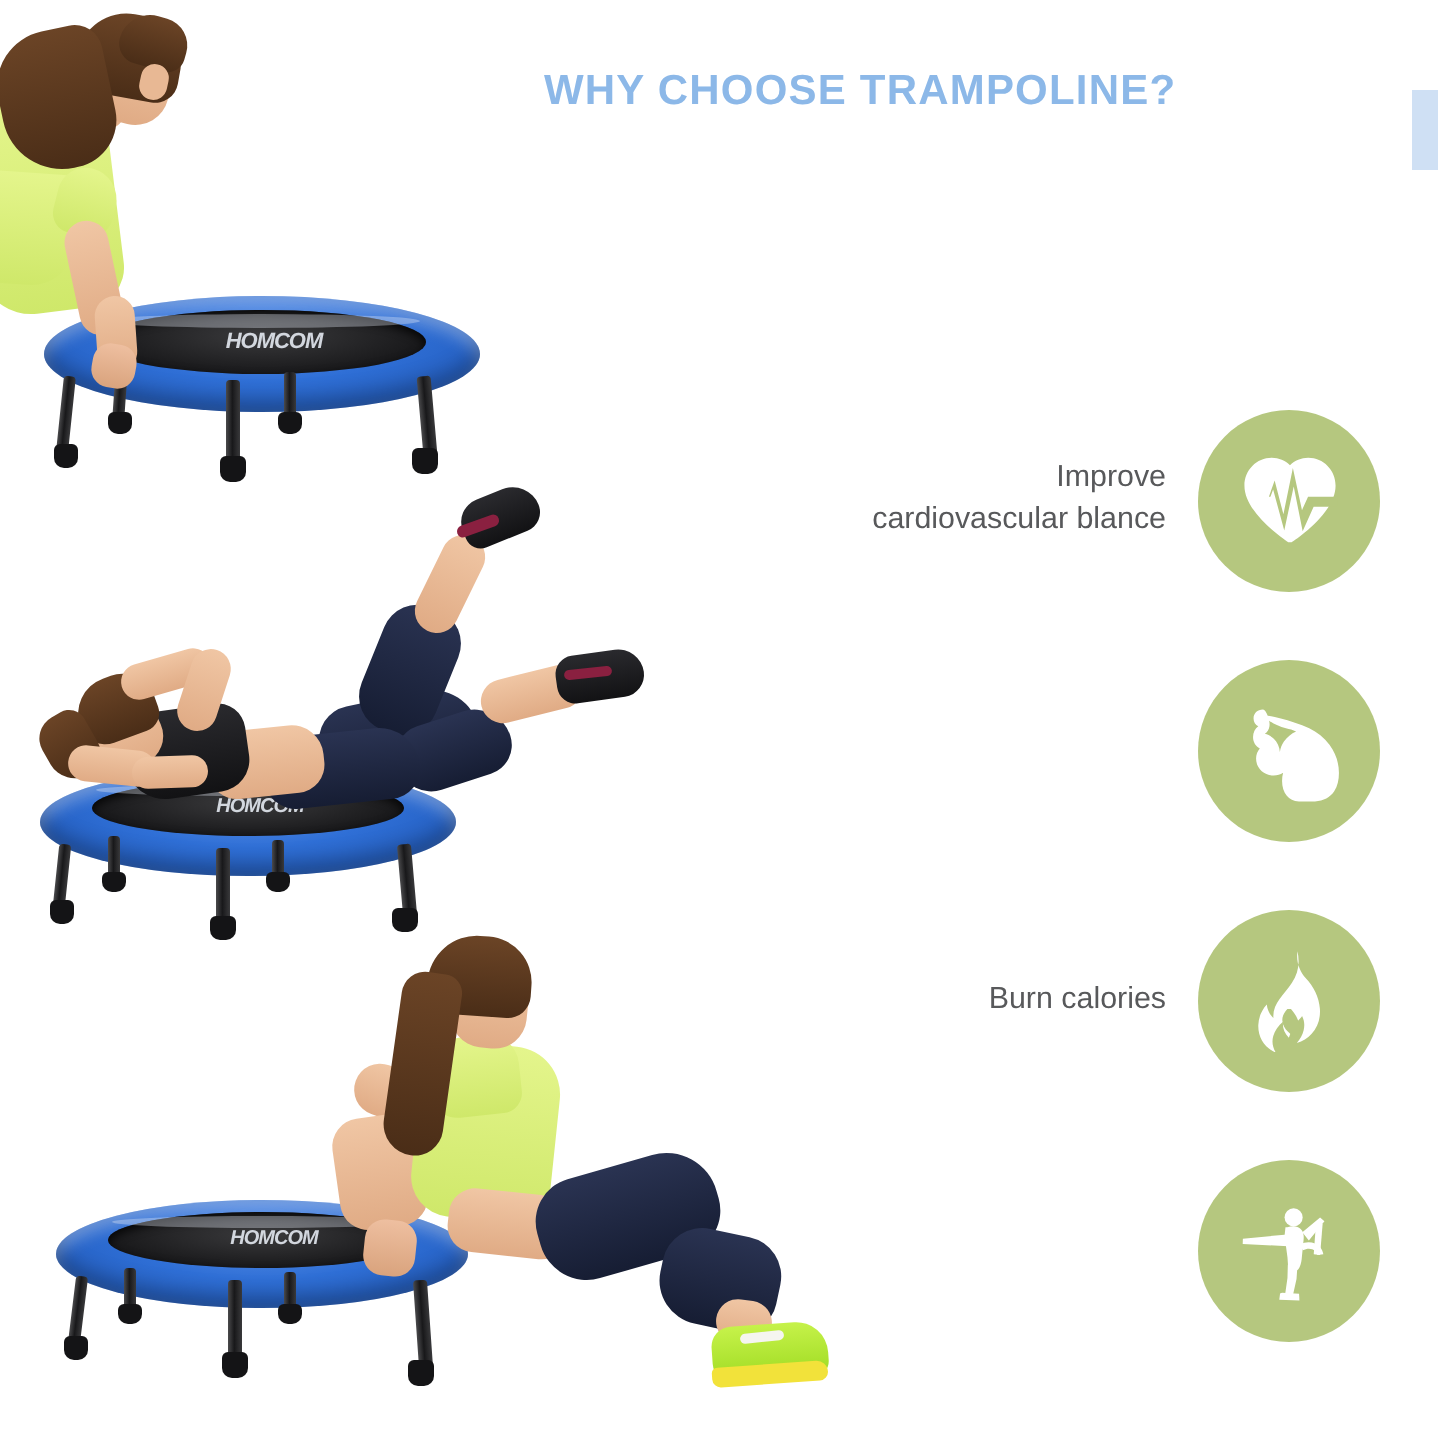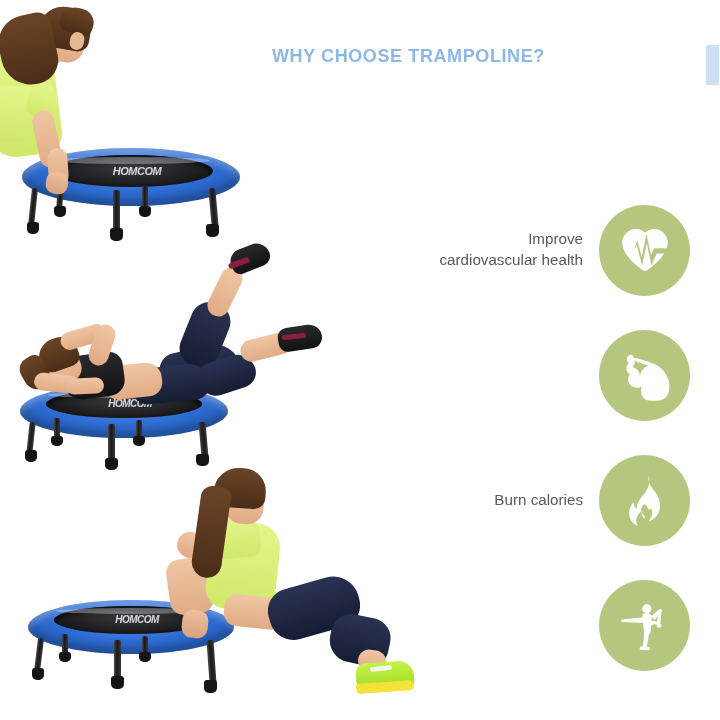--- a/index.html
+++ b/index.html
@@ -9,22 +9,22 @@
     background:#ffffff;
     font-family:"Liberation Sans","DejaVu Sans",sans-serif;
     overflow:hidden;
     position:relative;
   }
   #root{position:relative;width:720px;height:720px;background:#fff;overflow:hidden;}
 
   
   .header{position:absolute;left:0;top:0;width:720px;height:110px;}
   .title{
-    position:absolute;left:272px;top:47px;
-    font-size:18px;font-weight:bold;letter-spacing:0.6px;
+    position:absolute;left:272px;top:35px;
+    font-size:21px;font-weight:bold;letter-spacing:0.6px;
     color:#8CB8E8;white-space:nowrap;line-height:1;
   }
   .title-bar{
     position:absolute;left:706px;top:45px;width:13px;height:40px;
     background:#CFE0F4;
   }
 
   
   .photos{position:absolute;left:0;top:0;width:420px;height:720px;}
   .photo{position:absolute;}
@@ -229,21 +229,21 @@
         <div style="position:absolute;left:356px;top:232px;width:58px;height:10px;border-radius:4px 8px 6px 6px;background:#f2e23a;transform:rotate(-4deg);"></div>
         <div style="position:absolute;left:370px;top:216px;width:22px;height:5px;border-radius:3px;background:#f5f5f0;transform:rotate(-6deg);"></div>
       </div>
     </div>
   </div>
 
   <div class="benefits">
 
     <div class="benefit" style="top:202px;">
       <div class="b-label">Improve
-cardiovascular health</div>
+cardiovascular blance</div>
       <div class="b-circle">
         <span>
           <svg width="54" height="54" viewBox="0 0 64 64" aria-hidden="true">
             <path fill="#ffffff" d="M32 57S6 40.5 6 23.5C6 14.4 13.2 7 22.2 7c4.2 0 8 1.7 10.8 4.4C35.8 8.7 39.6 7 43.8 7 52.8 7 60 14.4 60 23.5 60 40.5 34 57 34 57h-2z" transform="translate(-1,0)"></path>
             <path fill="#B5C77F" d="M4 30h16.5l3.4-9.5 5.2 20 5.6-27.5 5.4 25 3.6-8h17.3v6H47l-6.5 14.5L35.2 24 29.6 50 23 25.8l-1.6 4.2H4z" transform="translate(-1,0)"></path>
           </svg>
         </span>
       </div>
     </div>
 

